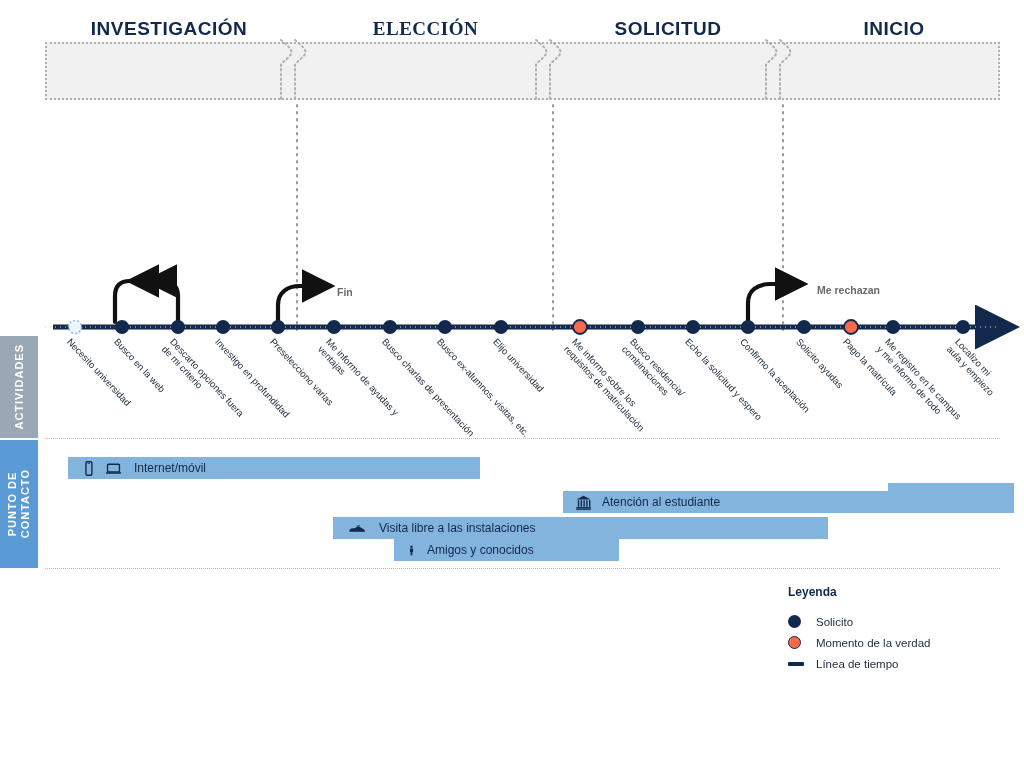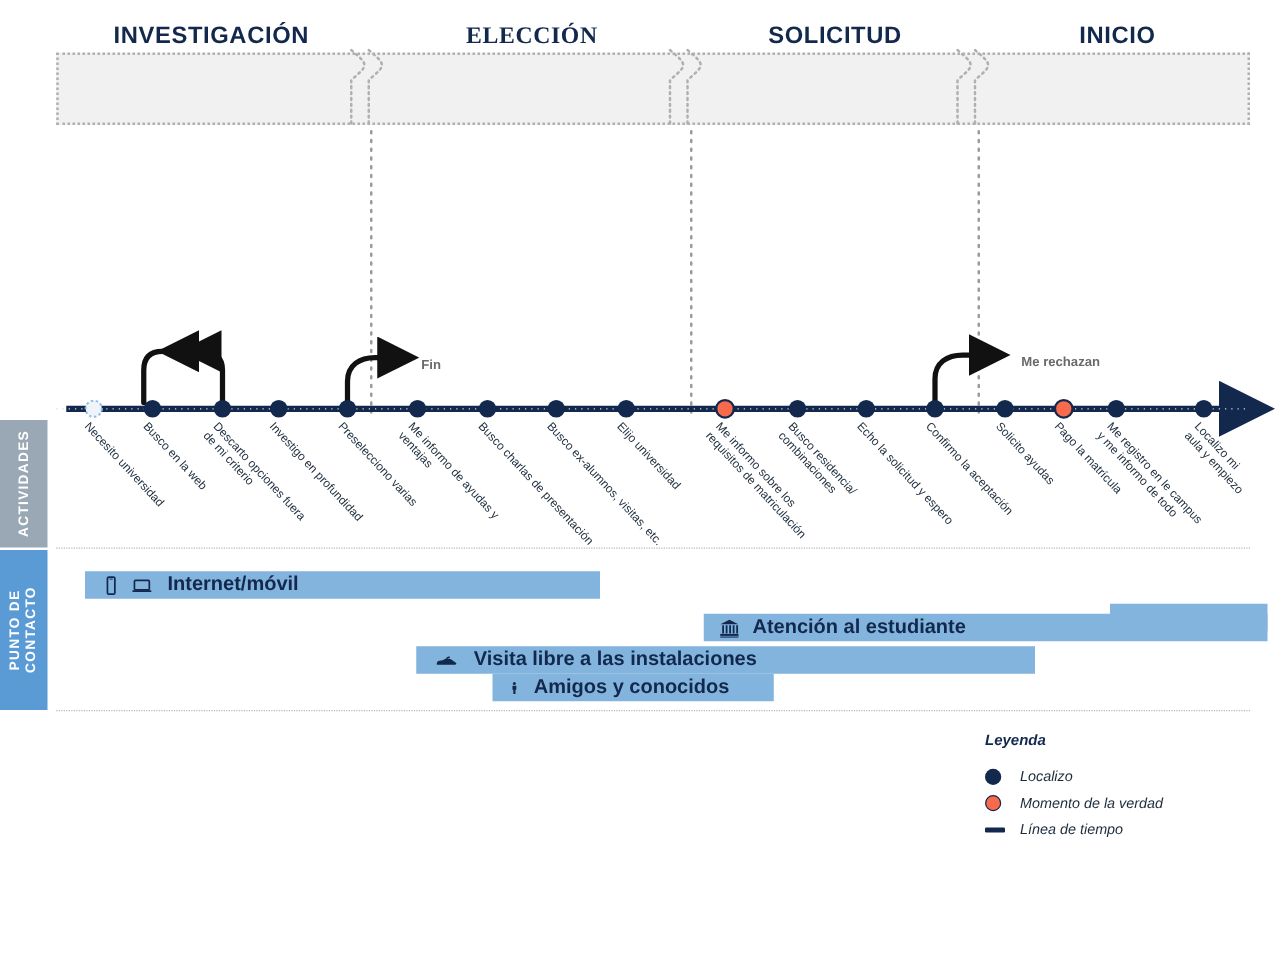--- a/index.html
+++ b/index.html
@@ -74,31 +74,31 @@
   }
 
   
   .tp-bar{
     position:absolute;height:22px;
     background:#83b4dd;
     display:flex;align-items:center;
   }
   .tp-icons{display:flex;align-items:center;gap:6px;margin-left:12px;}
   .tp-text{
-    margin-left:10px;font-size:16px;font-weight:bold;color:#12284c;
+    margin-left:10px;font-size:12px;font-weight:normal;color:#12284c;
     white-space:nowrap;
   }
 
   .divider-dotted{
     position:absolute;left:45px;width:955px;height:0;
     border-top:1px dotted #b9b9b9;
   }
 
   
-  .legend{position:absolute;left:788px;top:585px;font-style:italic;}
+  .legend{position:absolute;left:788px;top:585px;}
   .legend-title{font-size:12px;font-weight:bold;color:#12284c;margin-bottom:12px;}
   .legend-row{display:flex;align-items:center;height:21px;}
   .legend-mark{width:22px;display:flex;align-items:center;justify-content:flex-start;}
   .dot-navy{width:13px;height:13px;border-radius:50%;background:#12284c;}
   .dot-coral{width:13px;height:13px;border-radius:50%;background:#f96a4d;border:1.5px solid #12284c;box-sizing:border-box;}
   .line-navy{width:16px;height:4px;background:#12284c;border-radius:1px;}
   .legend-label{font-size:11.5px;color:#1c2b3a;margin-left:6px;white-space:nowrap;}
 </style>
 </head>
 <body>
@@ -265,21 +265,21 @@
       </div>
     </div>
 
   <div class="legend">
     <div class="legend-title">Leyenda</div>
     <div id="legend-rows">
         <div class="legend-row">
           <div class="legend-mark">
             <div class="dot-navy"></div>
           </div>
-          <div class="legend-label">Localizo</div>
+          <div class="legend-label">Solicito</div>
         </div>
         <div class="legend-row">
           <div class="legend-mark">
             <div class="dot-coral"></div>
           </div>
           <div class="legend-label">Momento de la verdad</div>
         </div>
         <div class="legend-row">
           <div class="legend-mark">
             <div class="line-navy"></div>

